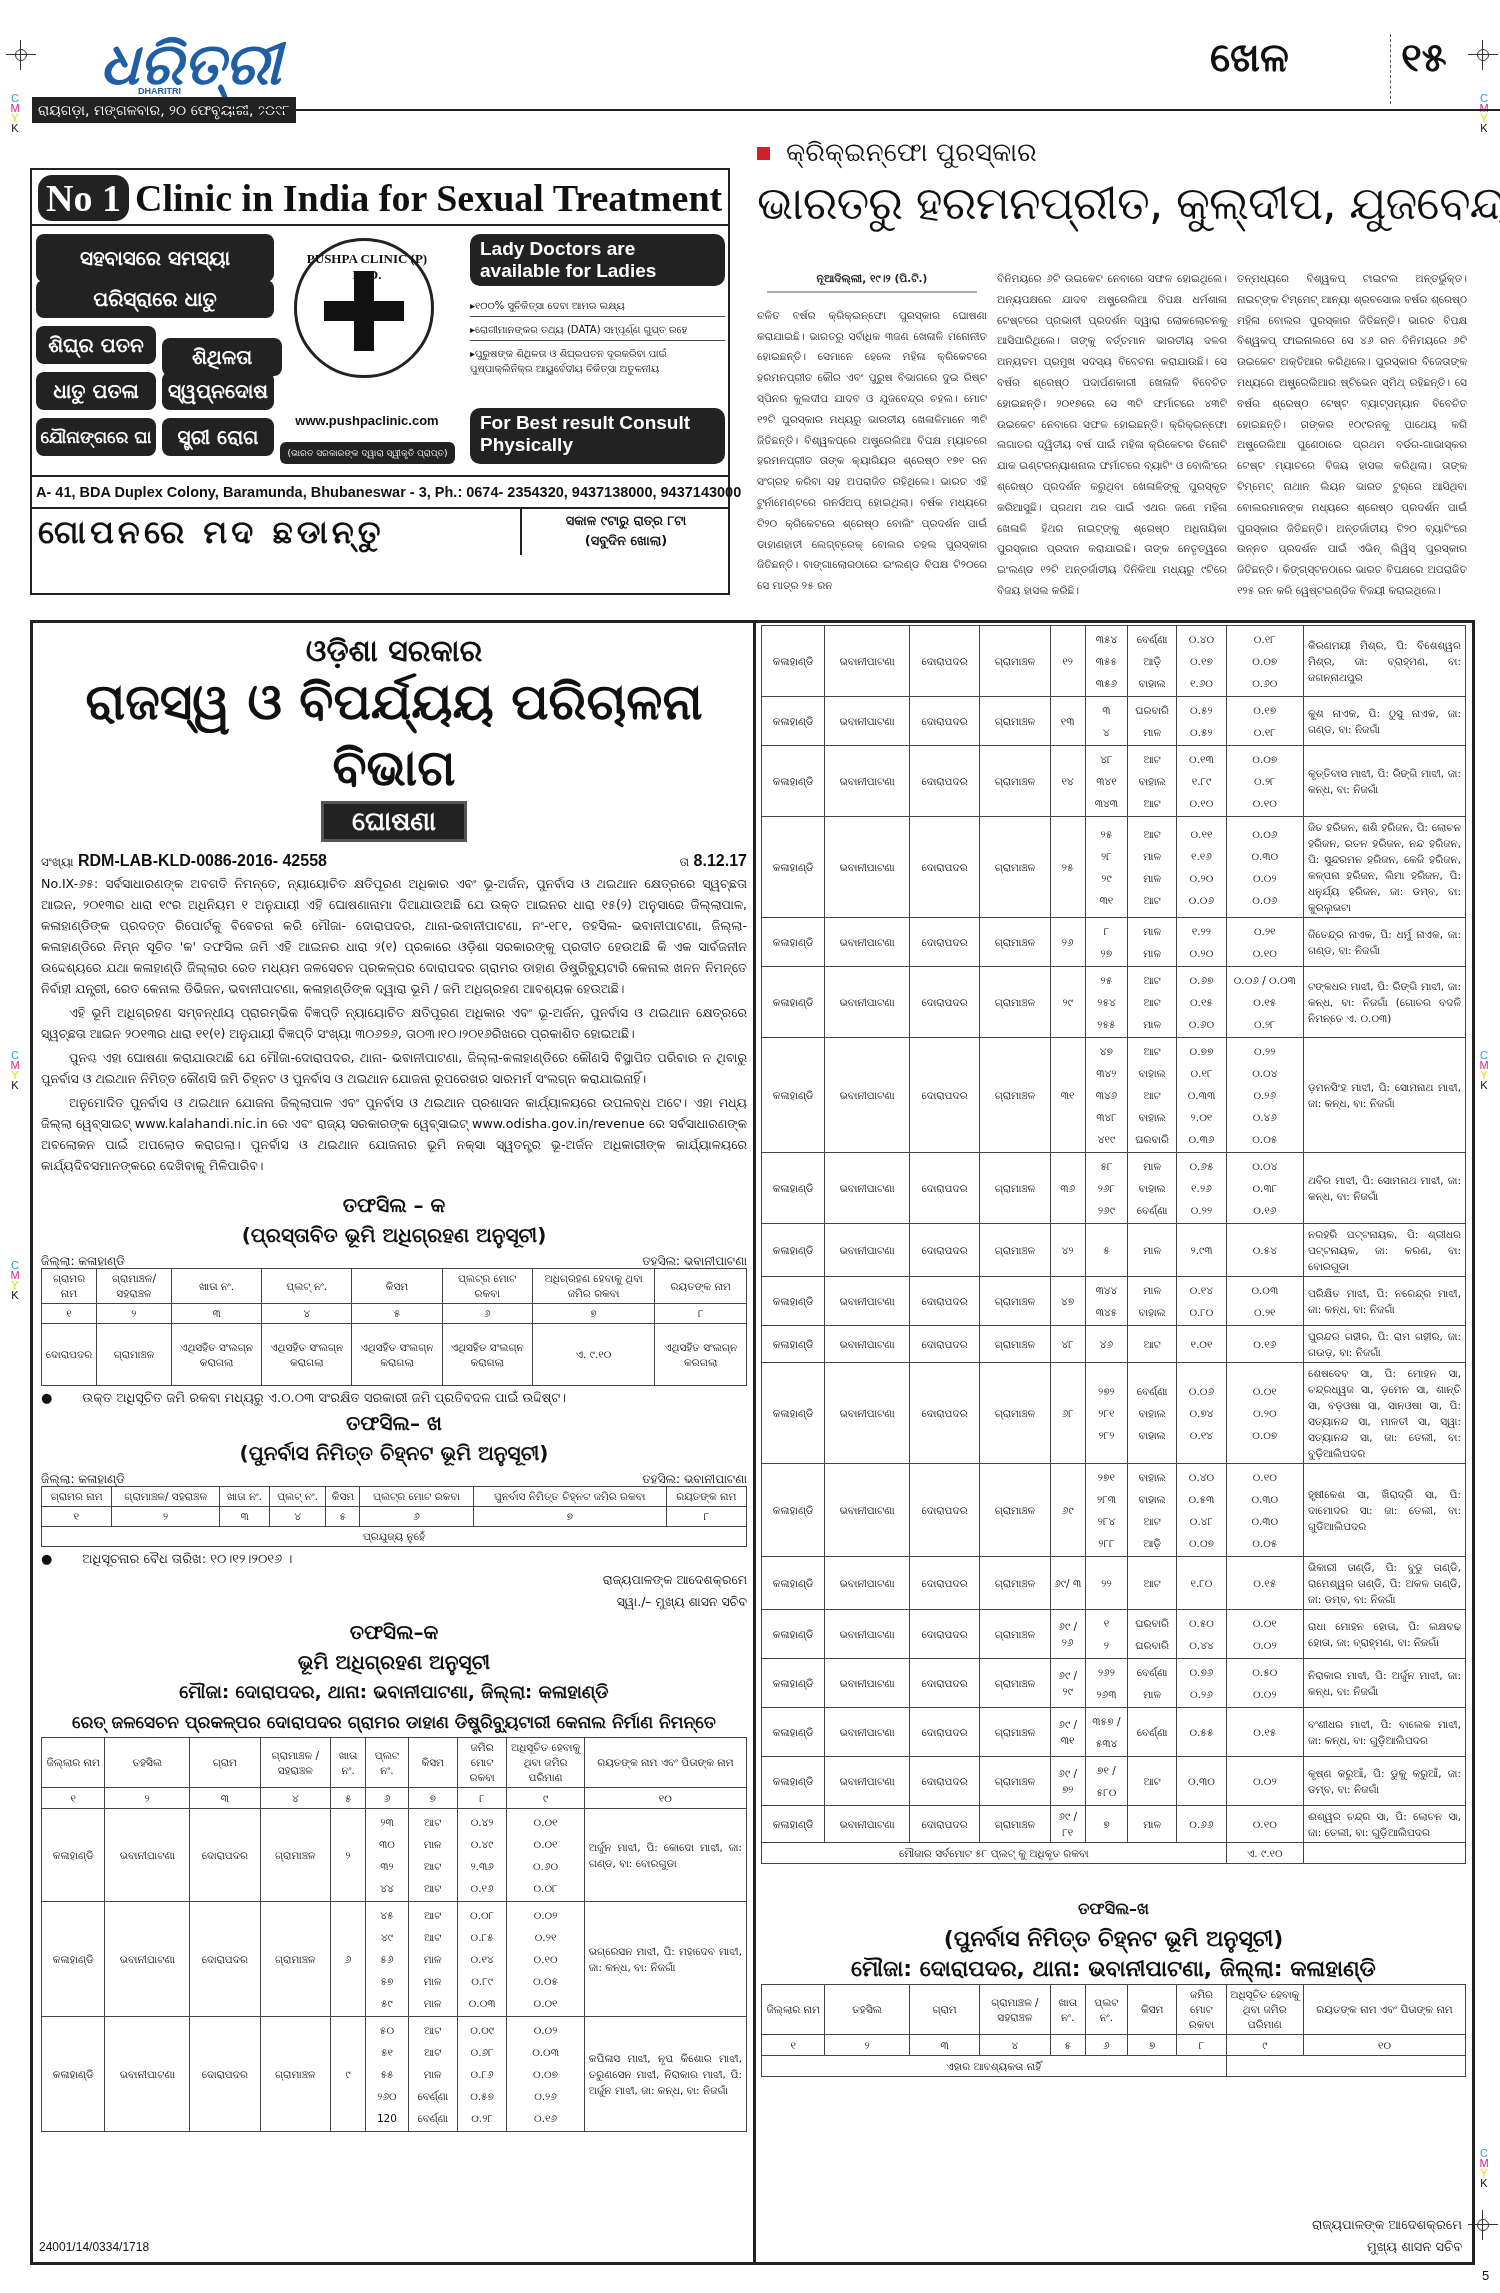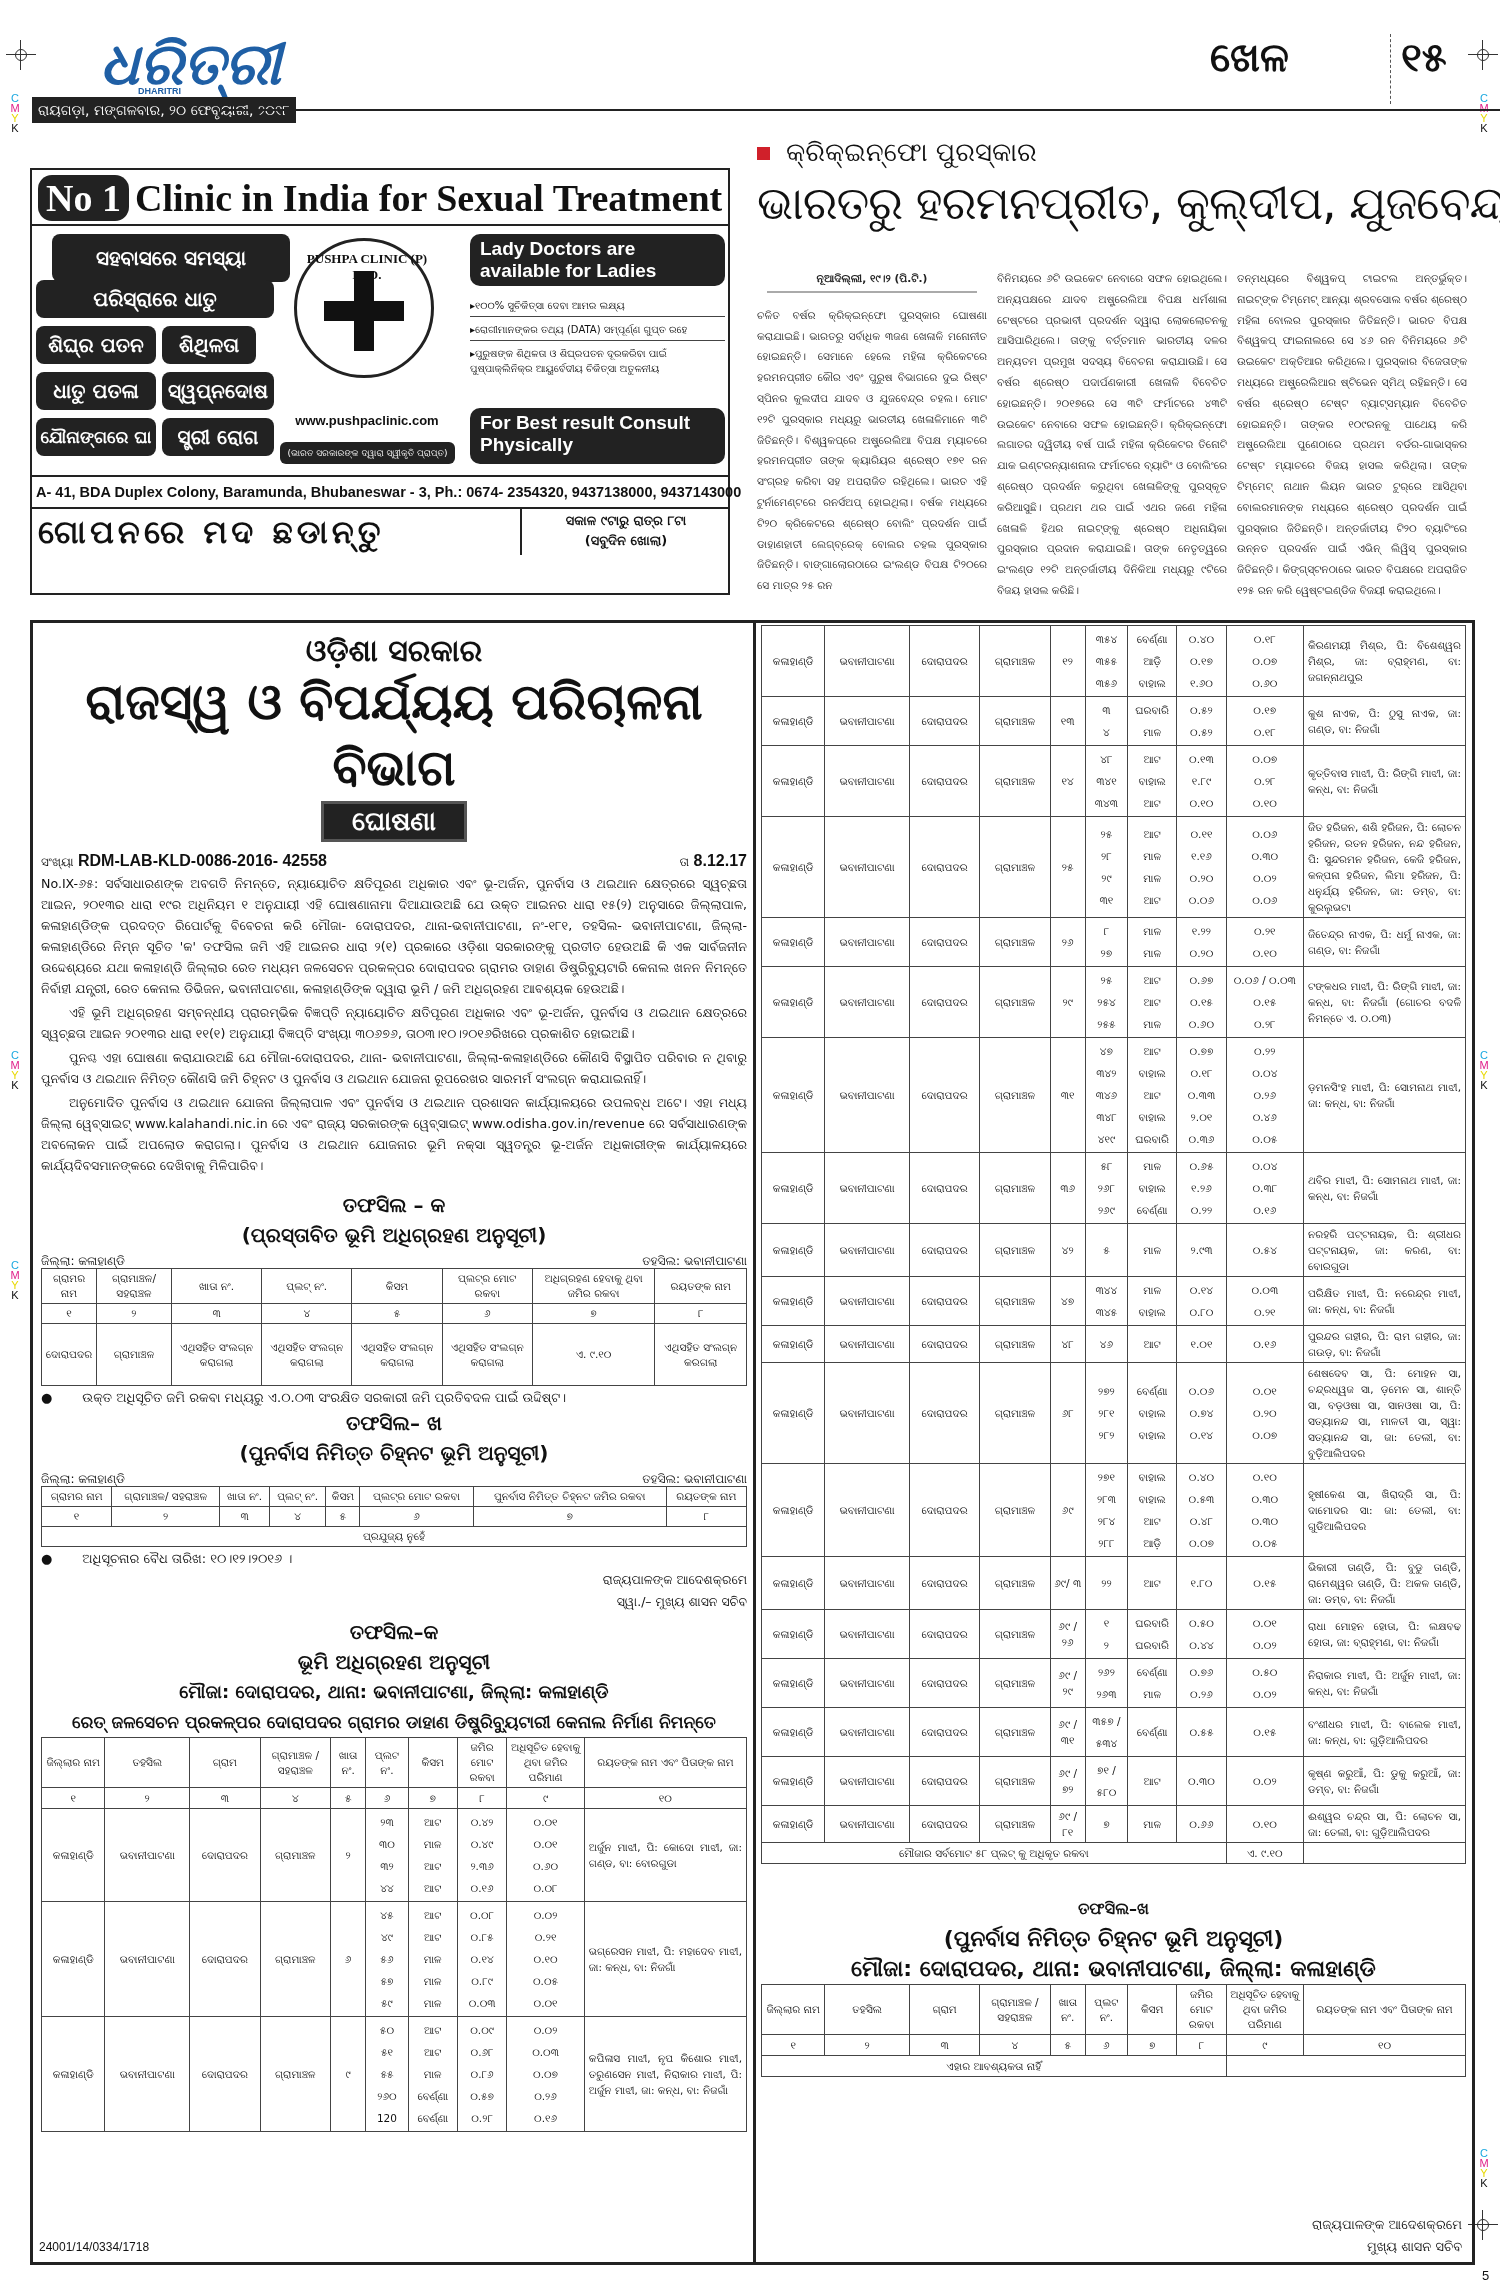--- a/index.html
+++ b/index.html
@@ -123,24 +123,24 @@
 <div class="abs logo-sub">DHARITRI</div>
 <div class="abs dateline">ରାୟଗଡ଼ା, ମଙ୍ଗଳବାର, ୨୦ ଫେବୃୟାରୀ, ୨୦୧୮</div>
 <div class="abs rule-top"></div>
 <div class="abs section-head">ଖେଳ</div>
 <div class="abs section-page">୧୫</div>
 
 <div class="abs ad">
   <div class="ad-title">
     <span class="ad-no1">No 1</span><span>Clinic in India for Sexual Treatment</span>
   </div>
-  <div class="pill" style="left:4px;top:64px;width:238px;height:48px;margin-left:16px;">ସହବାସରେ ସମସ୍ୟା</div>
+  <div class="pill" style="left:4px;top:64px;width:238px;height:48px;">ସହବାସରେ ସମସ୍ୟା</div>
   <div class="pill" style="left:4px;top:110px;width:238px;height:38px;">ପରିସ୍ରାରେ ଧାତୁ</div>
   <div class="pill" style="left:4px;top:156px;width:120px;height:38px;">ଶିଘ୍ର ପତନ</div>
-  <div class="pill" style="left:130px;top:156px;width:94px;height:38px;">ଶିଥିଳତା</div>
+  <div class="pill" style="left:130px;top:168px;width:120px;height:38px;">ଶିଥିଳତା</div>
   <div class="pill" style="left:4px;top:202px;width:120px;height:38px;">ଧାତୁ ପତଳା</div>
   <div class="pill" style="left:130px;top:202px;width:112px;height:38px;">ସ୍ୱପ୍ନଦୋଷ</div>
   <div class="pill" style="left:4px;top:248px;width:120px;height:38px;font-size:17px;">ଯୌନାଙ୍ଗରେ ଘା</div>
   <div class="pill" style="left:130px;top:248px;width:112px;height:38px;">ସ୍ତ୍ରୀ ରୋଗ</div>
   <div class="ad-logo">
     <div class="ad-logo-text">PUSHPA CLINIC (P) LTD.</div>
     <div class="ad-cross-v"></div>
     <div class="ad-cross-h"></div>
   </div>
   <div class="ad-url">www.pushpaclinic.com</div>

